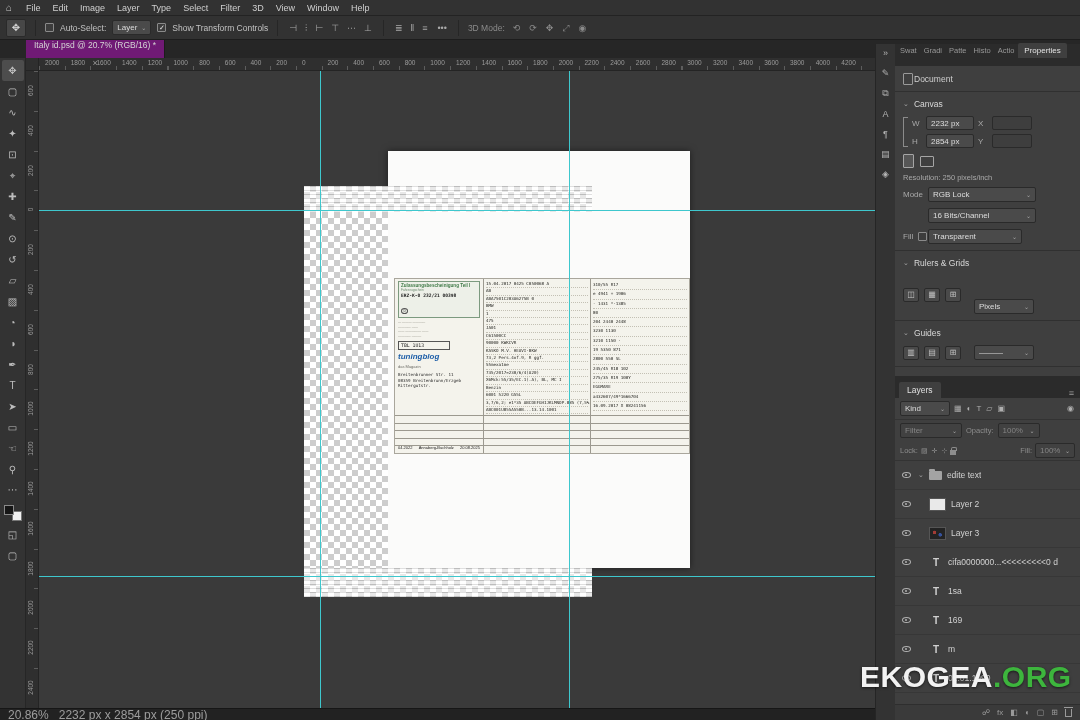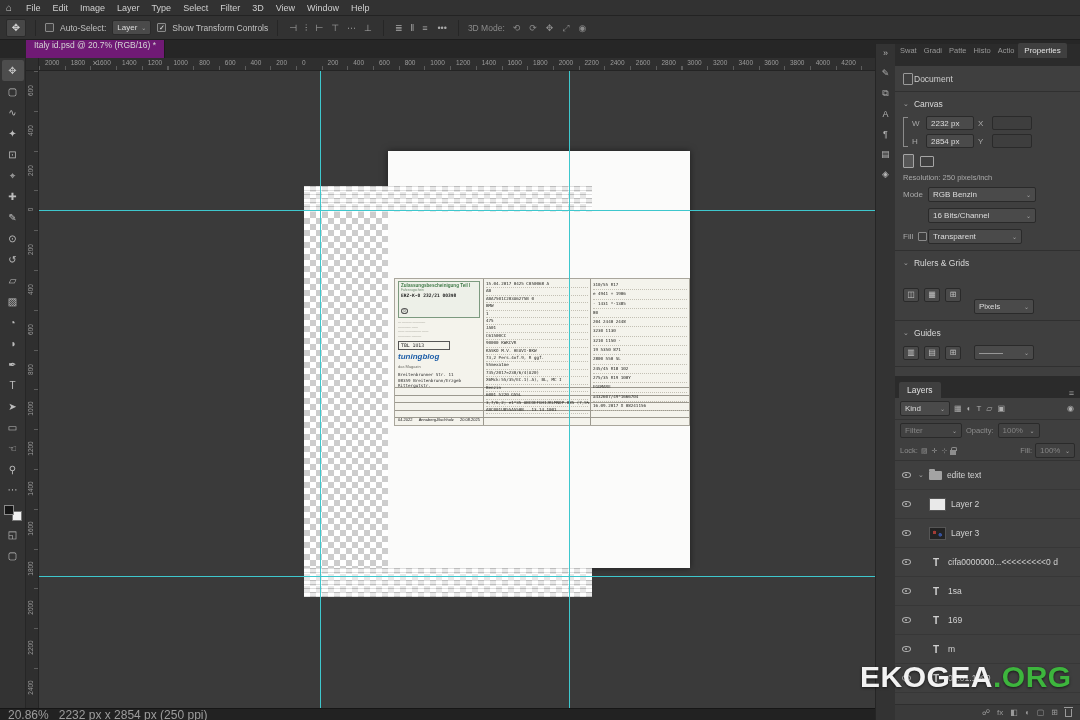--- a/index.html
+++ b/index.html
@@ -44,21 +44,21 @@
   .viewport{position:absolute;top:71px;left:39px;width:836px;height:637px;background:#3a3a3a;overflow:hidden;z-index:10;}
   .page{position:absolute;left:349px;top:80px;width:302px;height:417px;background:#fbfbfa;box-shadow:0 0 7px rgba(0,0,0,.5);}
   .checker{background-color:#fff;background-image:linear-gradient(45deg,#cdcdcd 25%,transparent 25%,transparent 75%,#cdcdcd 75%),linear-gradient(45deg,#cdcdcd 25%,transparent 25%,transparent 75%,#cdcdcd 75%);background-size:12px 12px;background-position:0 0,6px 6px;}
   .ch-a{position:absolute;left:265px;top:115px;width:288px;height:26px;}
   .ch-l{position:absolute;left:265px;top:141px;width:84px;height:356px;}
   .ch-c{position:absolute;left:265px;top:497px;width:288px;height:29px;}
   .stripes::after{content:"";position:absolute;inset:0;background:repeating-linear-gradient(180deg,rgba(150,150,150,.30) 0 1px,rgba(255,255,255,.55) 1px 4px);}
   .vguide{position:absolute;top:0;bottom:0;width:1px;background:#3ec7cd;z-index:32;}
   .hguide{position:absolute;left:0;right:0;height:1px;background:#3ec7cd;z-index:32;}
   
-  .form{position:absolute;left:6px;top:127px;width:296px;height:148px;background:#f4f3ec;border:1px solid #a9a69c;}
+  .form{position:absolute;left:6px;top:127px;width:296px;height:176px;background:#f4f3ec;border:1px solid #a9a69c;}
   .form-rules{position:absolute;left:0;right:0;bottom:0;height:38px;background:repeating-linear-gradient(180deg,#9c998f 0 1px,transparent 1px 7.6px);}
   .fcol{position:absolute;top:0;bottom:0;overflow:hidden;}
   .fc-left{left:0;width:88px;padding:2px 3px;}
   .fc-mid{left:88px;width:107px;border-left:1px solid #9c998f;padding:2px 2px;}
   .fc-right{left:195px;right:0;border-left:1px solid #9c998f;padding:2px 2px;}
   .hdr{border:0.5px solid #7c9a7f;background:#edf0e8;padding:1px 2px;margin-bottom:2px;}
   .hdr-title{color:#3f7a47;font-weight:bold;font-size:4.6px;line-height:5px;}
   .hdr-sub{color:#6d8a70;font-size:3.2px;}
   .regno{color:#1d1d1d;font-weight:bold;font-size:4.6px;margin-top:1px;font-family:"DejaVu Sans Mono",monospace;}
   .dbadge{display:inline-block;border:0.5px solid #555;border-radius:50%;font-size:3.4px;color:#333;padding:0 1.5px;margin-top:1px;}
@@ -463,21 +463,21 @@
         </div>
       </div>
       <div class="prow" style="gap:6px;">
         <span class="orient"></span>
         <span class="orient land"></span>
       </div>
       <div class="ptext">Resolution: 250 pixels/inch</div>
       <div class="prow">
         <span class="flab" style="width:24px;">Mode</span>
         <span class="sel" style="width:108px;">
-            <span>RGB Benzin</span>
+            <span>RGB Lock</span>
             <span class="car">⌄</span>
           </span>
       </div>
       <div class="prow">
         <span class="flab" style="width:24px;"></span>
         <span class="sel" style="width:108px;">
             <span>16 Bits/Channel</span>
             <span class="car">⌄</span>
           </span>
       </div>

